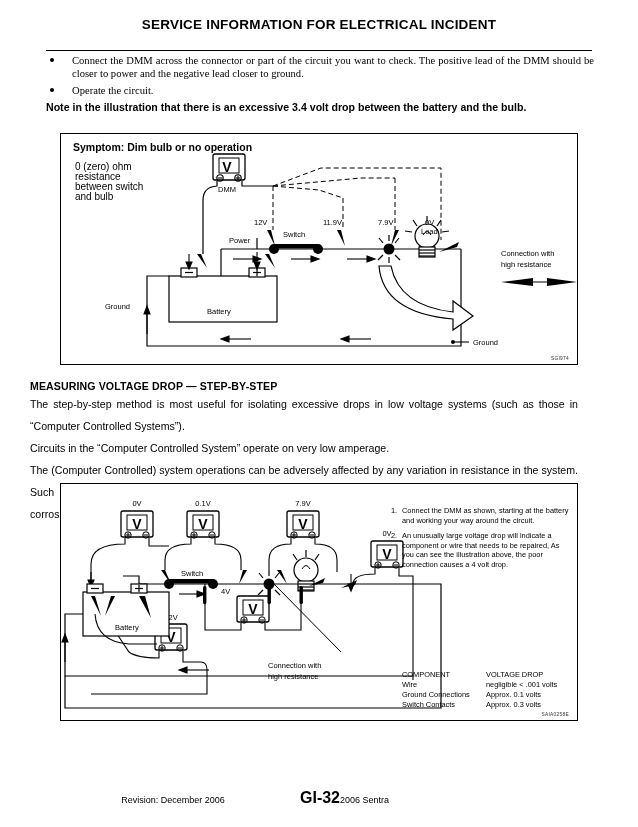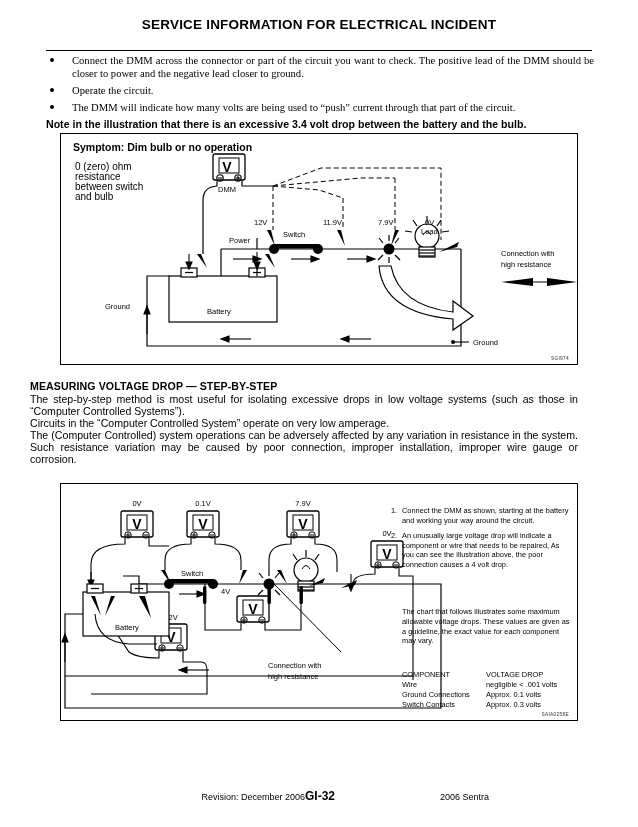--- a/index.html
+++ b/index.html
@@ -129,21 +129,21 @@
     width: 548px;
   }
   .sect-head {
     font-size: 10.6px;
     font-weight: bold;
     letter-spacing: 0.1px;
     margin-bottom: 1px;
   }
   .para {
     font-size: 10.6px;
-    line-height: 12px;
+    line-height: 22px;
     text-align: justify;
   }
 
   
   .instr {
     position: absolute;
     left: 330px;
     top: 22px;
     width: 180px;
     font-size: 7.4px;
@@ -181,23 +181,23 @@
 
   
   .footer {
     position: absolute;
     left: 46px;
     top: 789px;
     width: 548px;
     display: flex;
     align-items: baseline;
   }
-  .foot-left { flex: 1 1 0; font-size: 9px; text-align: right; }
-  .foot-center { flex: 0 0 auto; font-size: 12px; font-weight: bold; }
-  .foot-right { flex: 1 1 0; font-size: 9px; text-align: center; }
+  .foot-left { flex: 1 1 0; font-size: 9px; text-align: center; }
+  .foot-center { flex: 0 0 auto; font-size: 16px; font-weight: bold; }
+  .foot-right { flex: 1 1 0; font-size: 9px; text-align: left; }
 
   svg text {
     font-family: "Liberation Sans", sans-serif;
     fill: #000;
   }
 </style>
 </head>
 <body>
 
 <div id="page">
@@ -206,24 +206,20 @@
   <div class="rule-top"></div>
 
   <div class="bullets">
     <div class="bullet-row">
       <div class="bullet-dot"><span></span></div>
       <div class="bullet-text">Connect the DMM across the connector or part of the circuit you want to check. The positive lead of the DMM should be closer to power and the negative lead closer to ground.</div>
     </div>
     <div class="bullet-row">
       <div class="bullet-dot"><span></span></div>
       <div class="bullet-text">Operate the circuit.</div>
-    </div>
-    <div class="bullet-row">
-      <div class="bullet-dot"><span></span></div>
-      <div class="bullet-text">The DMM will indicate how many volts are being used to “push” current through that part of the circuit.</div>
     </div>
     <div class="note-line">Note in the illustration that there is an excessive 3.4 volt drop between the battery and the bulb.</div>
   </div>
 
   <div class="figure-box" id="figure1">
     <div class="fig-caption">Symptom: Dim bulb or no operation</div>
     <div class="side-note" id="note-zero">0 (zero) ohm
 resistance
 between switch
 and bulb</div>
@@ -563,21 +559,20 @@
       <div class="instr-item">
         <div class="instr-num">1.</div>
         <div class="instr-body">Connect the DMM as shown, starting at the battery and working your way around the circuit.</div>
       </div>
       <div class="instr-item">
         <div class="instr-num">2.</div>
         <div class="instr-body">An unusually large voltage drop will indicate a component or wire that needs to be repaired, As you can see the illustration above, the poor connection causes a 4 volt drop.</div>
       </div>
     </div>
 
-    <div class="chart-intro">The chart that follows illustrates some maximum allowable voltage drops. These values are given as a guideline, the exact value for each component may vary.</div>
 
     <table class="vtable">
       <tbody>
           <tr>
         <td class="c1">COMPONENT</td>
         <td>VOLTAGE DROP</td>
       </tr>
       <tr>
         <td class="c1">Wire</td>
         <td>negligible &lt; .001 volts</td>

